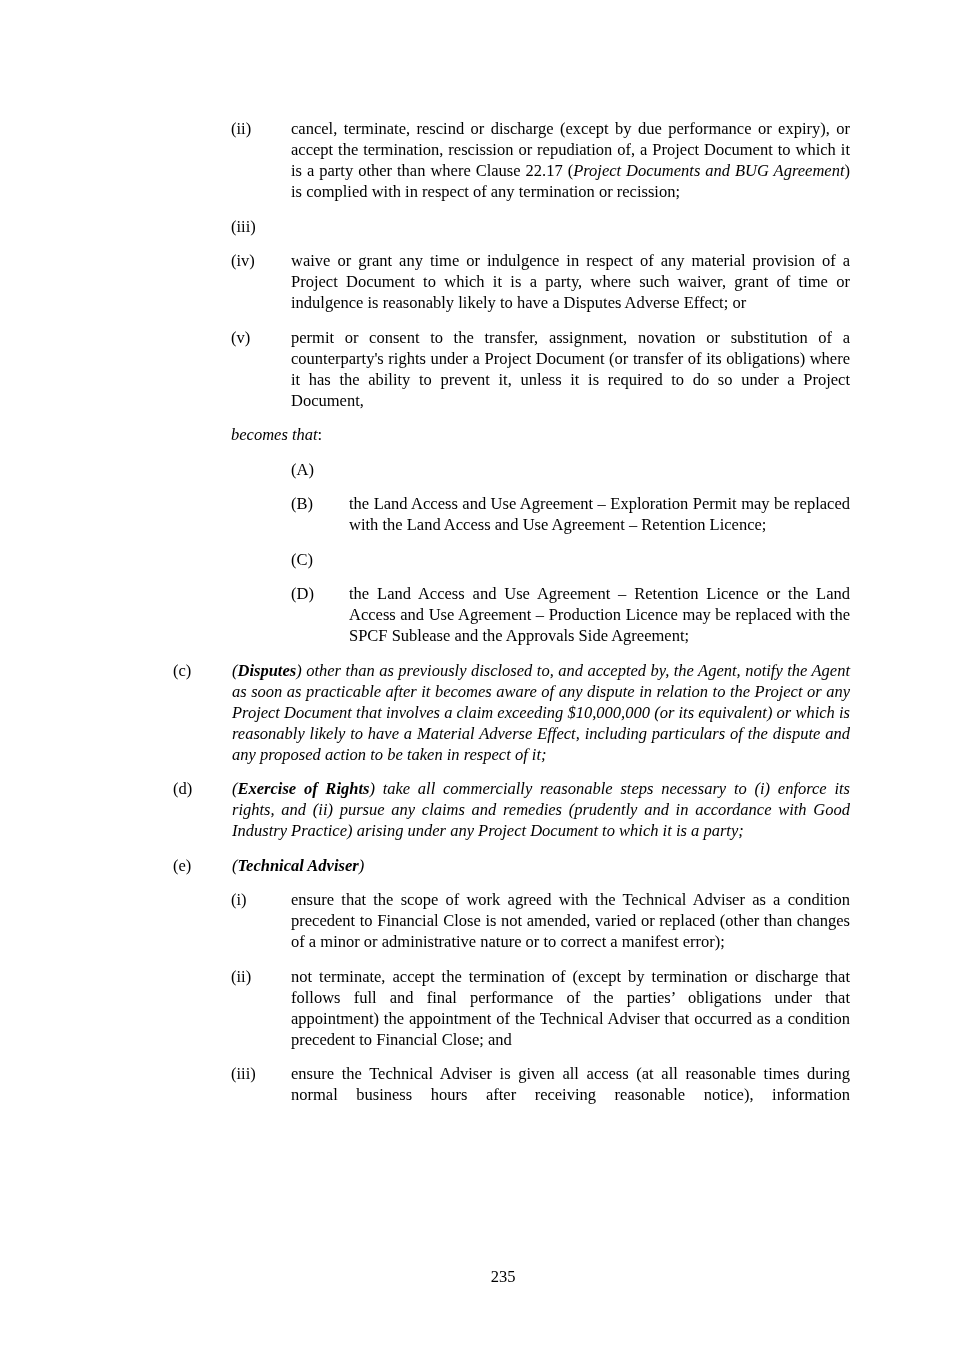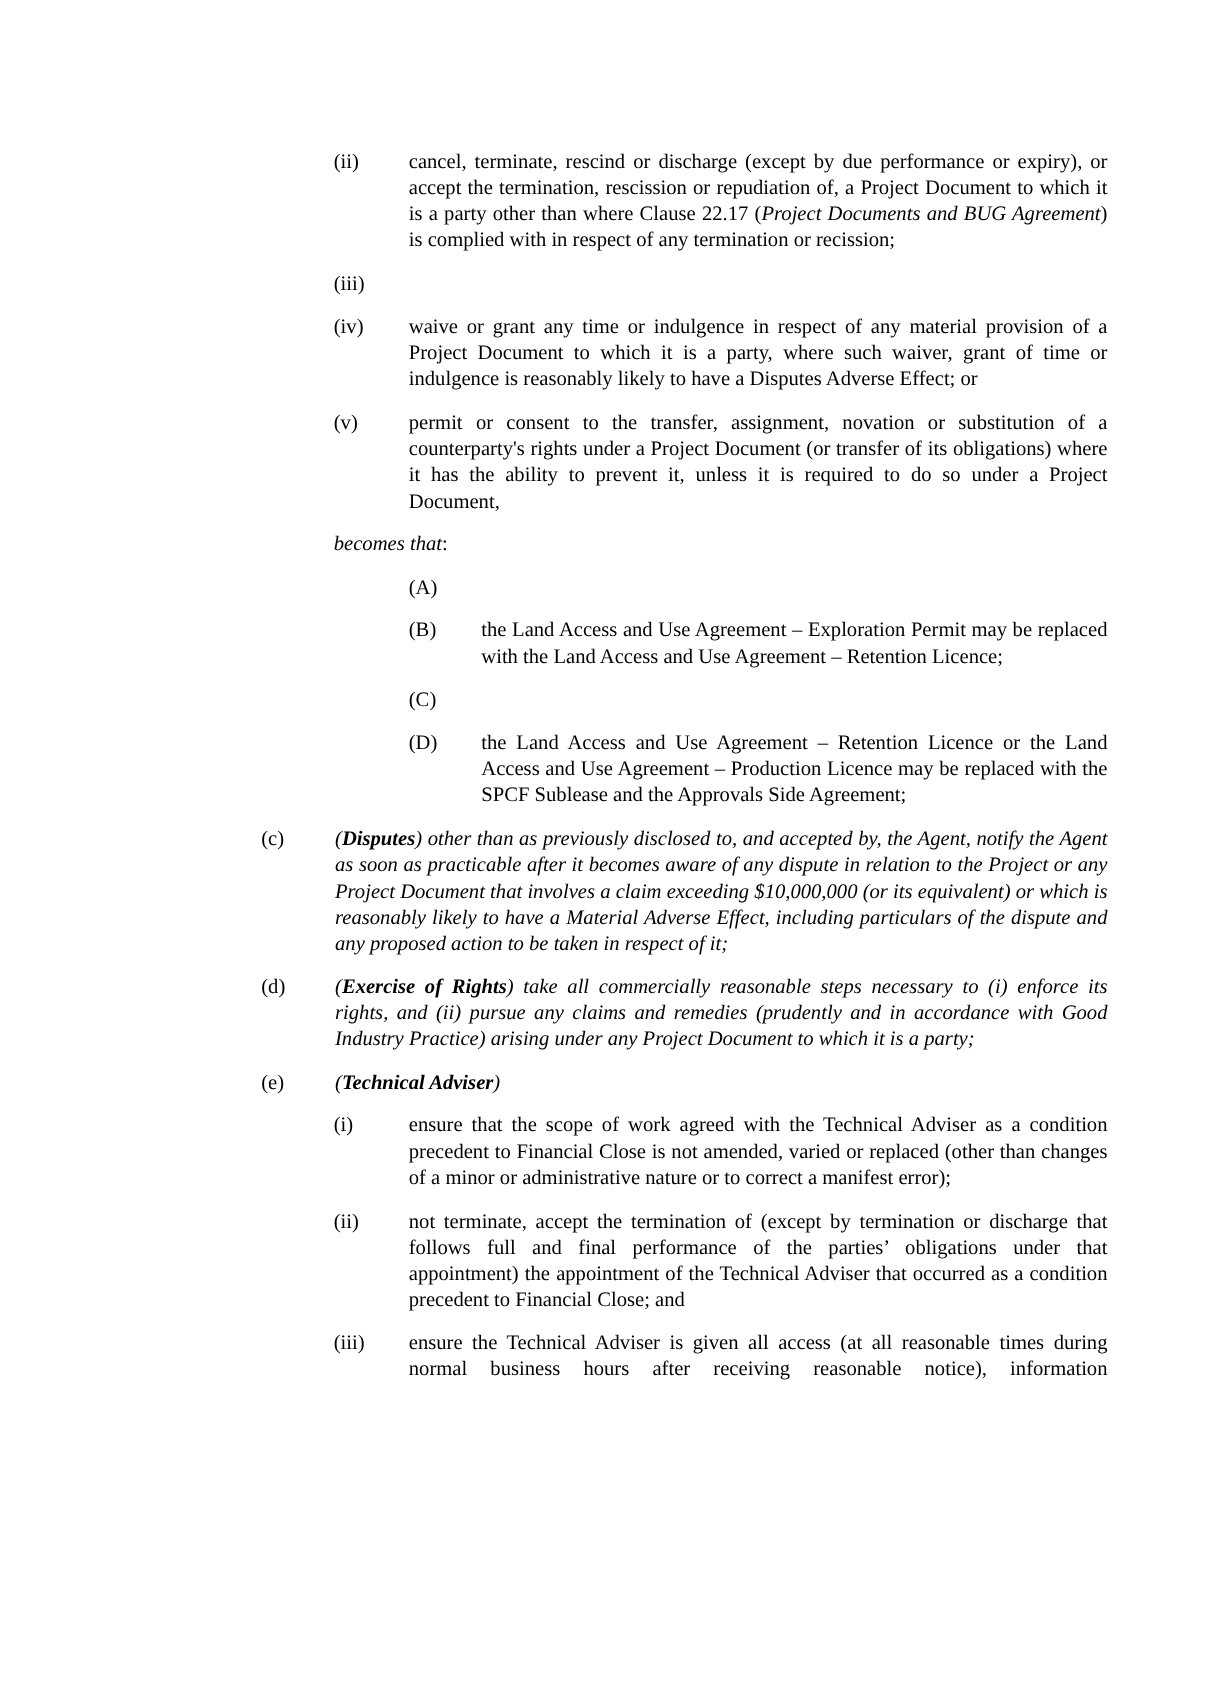--- a/index.html
+++ b/index.html
@@ -11,21 +11,21 @@
     font-family: "Liberation Serif", "DejaVu Serif", serif;
     position: relative;
   }
   .page {
     position: absolute; left: 0; top: 0;
     width: 966px; height: 1365px;
     background: #ffffff;
     overflow: hidden;
   }
   .doc {
-    position: absolute; left: 0; top: 118px; width: 860px; padding-left: 36px;
+    position: absolute; left: 0; top: 118px; width: 860px;
   }
   .row {
     display: flex;
     margin: 0 0 13.5px 0;
     font-size: 16.5px;
     line-height: 21px;
   }
   .label { flex: none; }
   .text  { text-align: justify; }
 
@@ -127,13 +127,14 @@
       <div class="text"><span>not terminate, accept the termination of (except by termination or discharge that follows full and final performance of the parties’ obligations under that appointment) the appointment of the Technical Adviser that occurred as a condition precedent to Financial Close; and</span></div>
     </div>
 
     <div class="row lvl2">
       <span class="label">(iii)</span>
       <div class="text just-last"><span>ensure the Technical Adviser is given all access (at all reasonable times during normal business hours after receiving reasonable notice), information</span></div>
     </div>
 
   </div>
 
+  <div class="footer">235</div>
 </div>
 
 </body></html>

